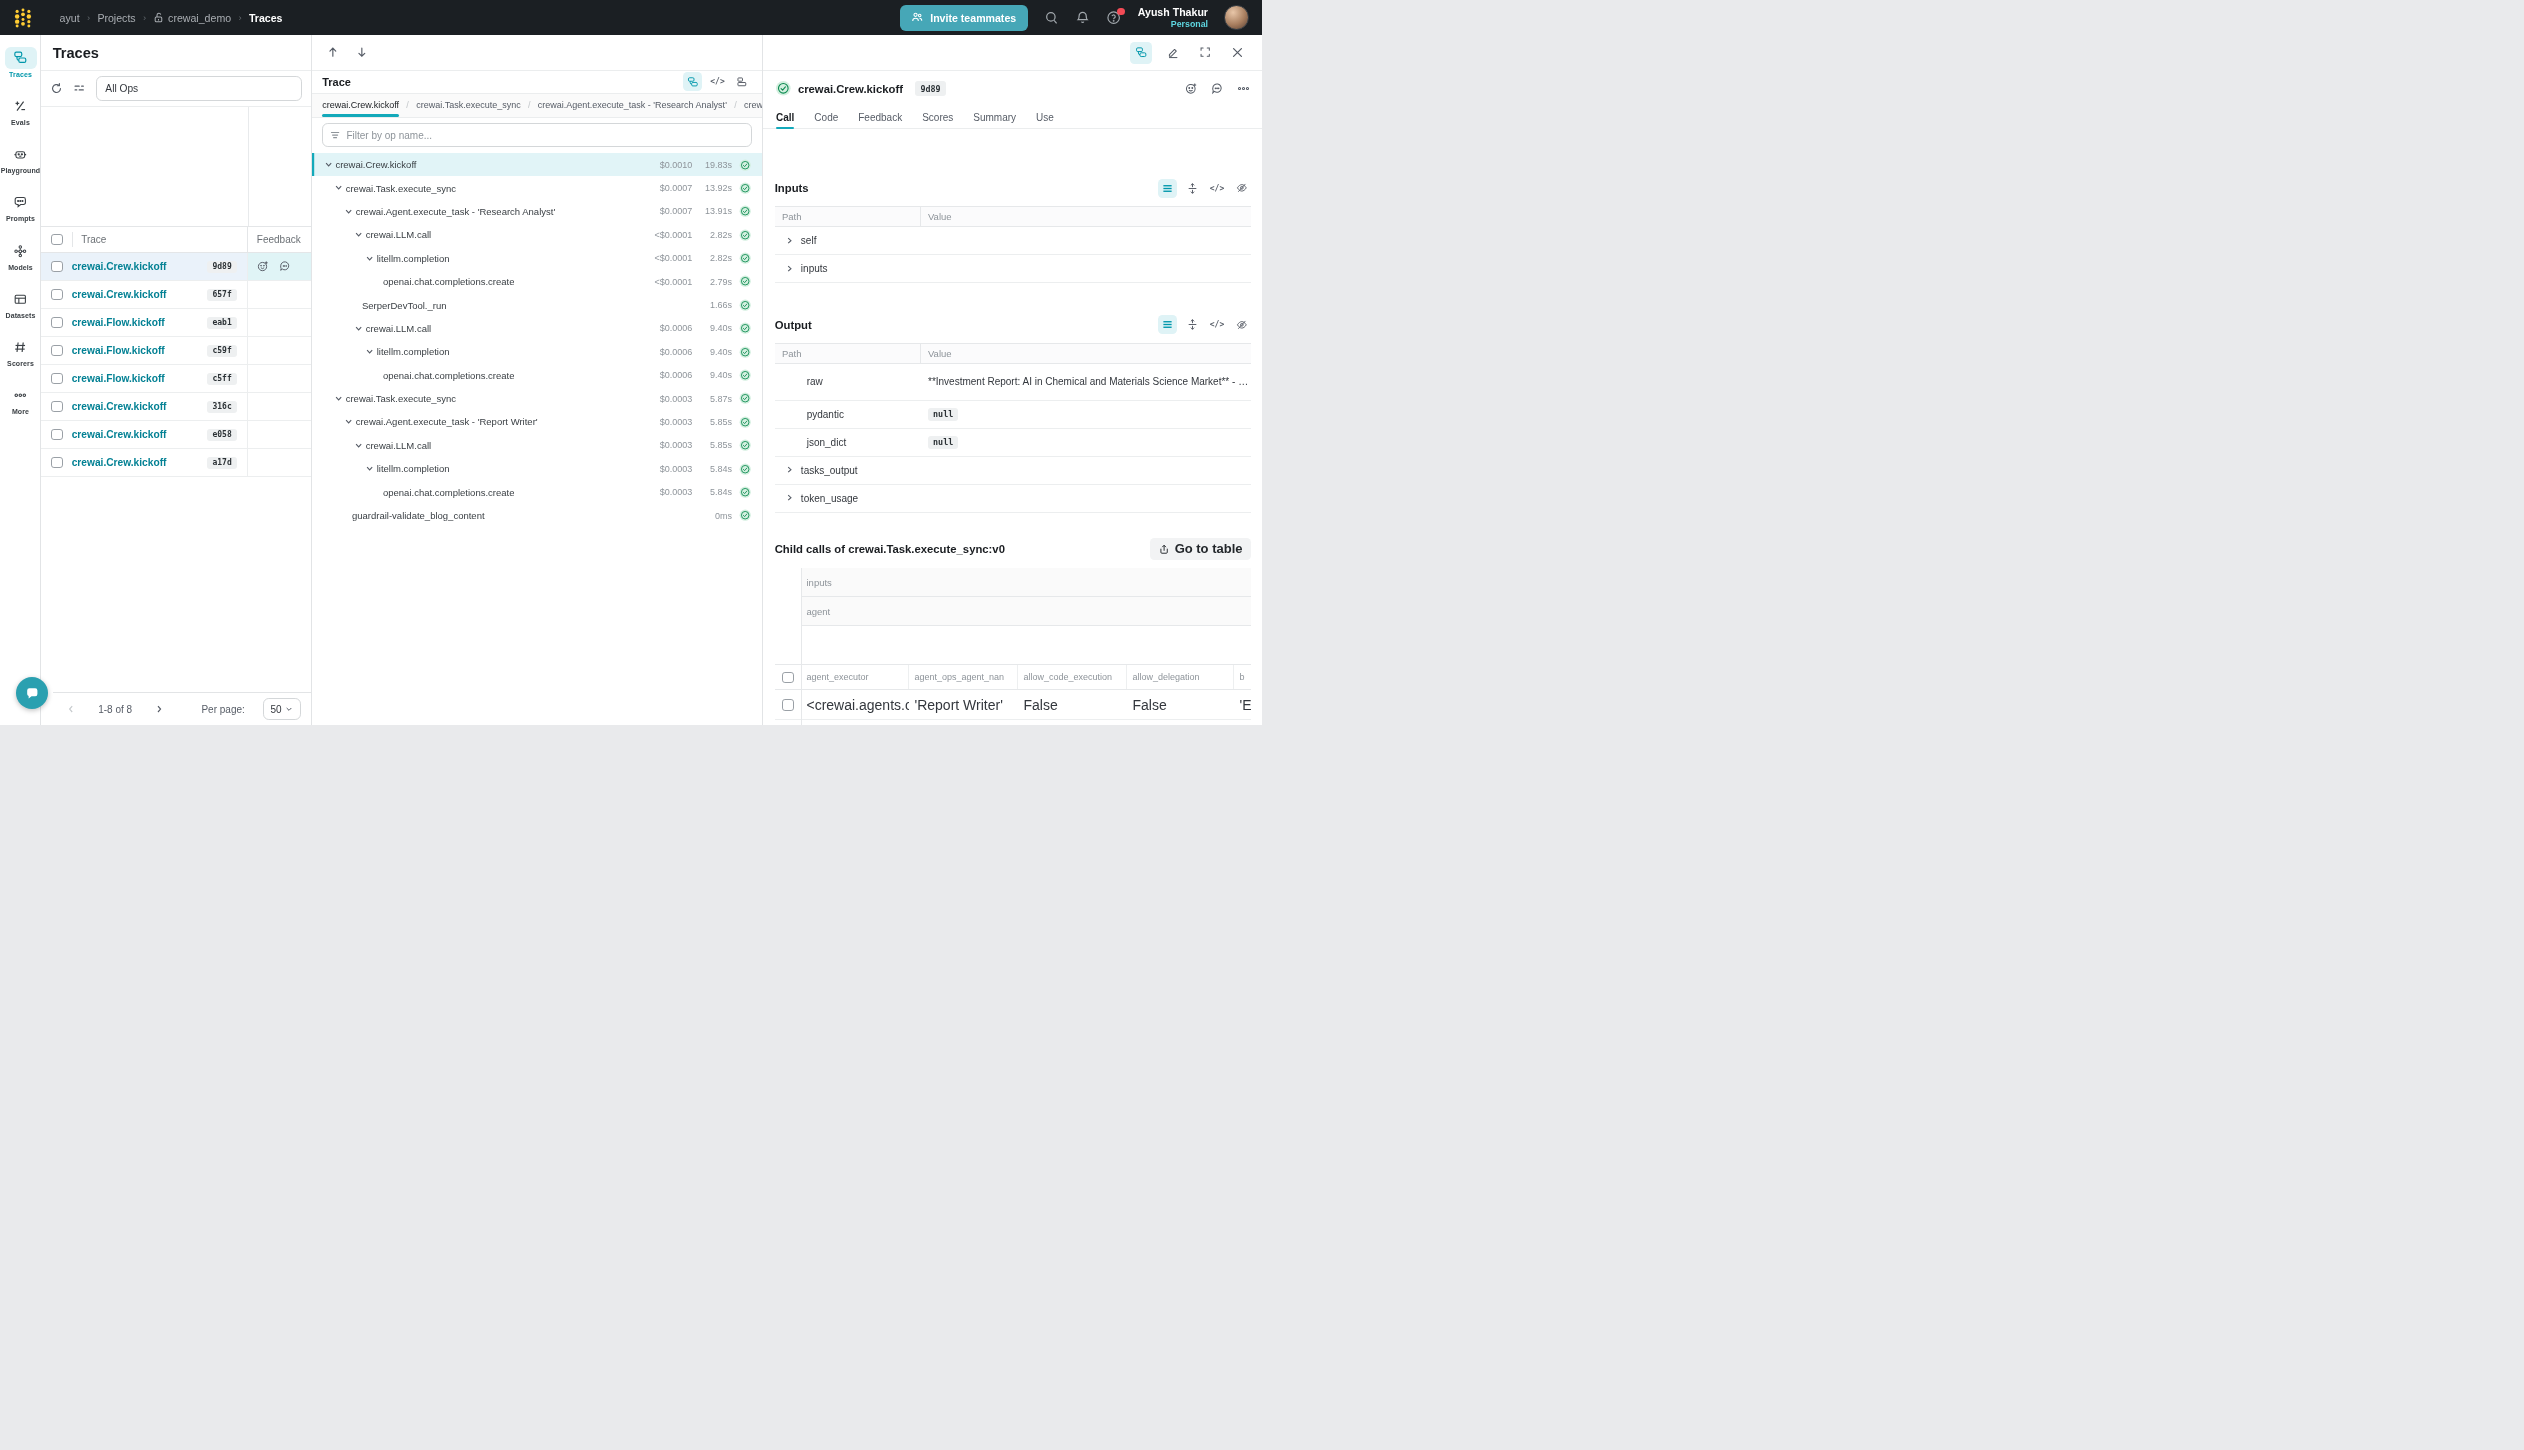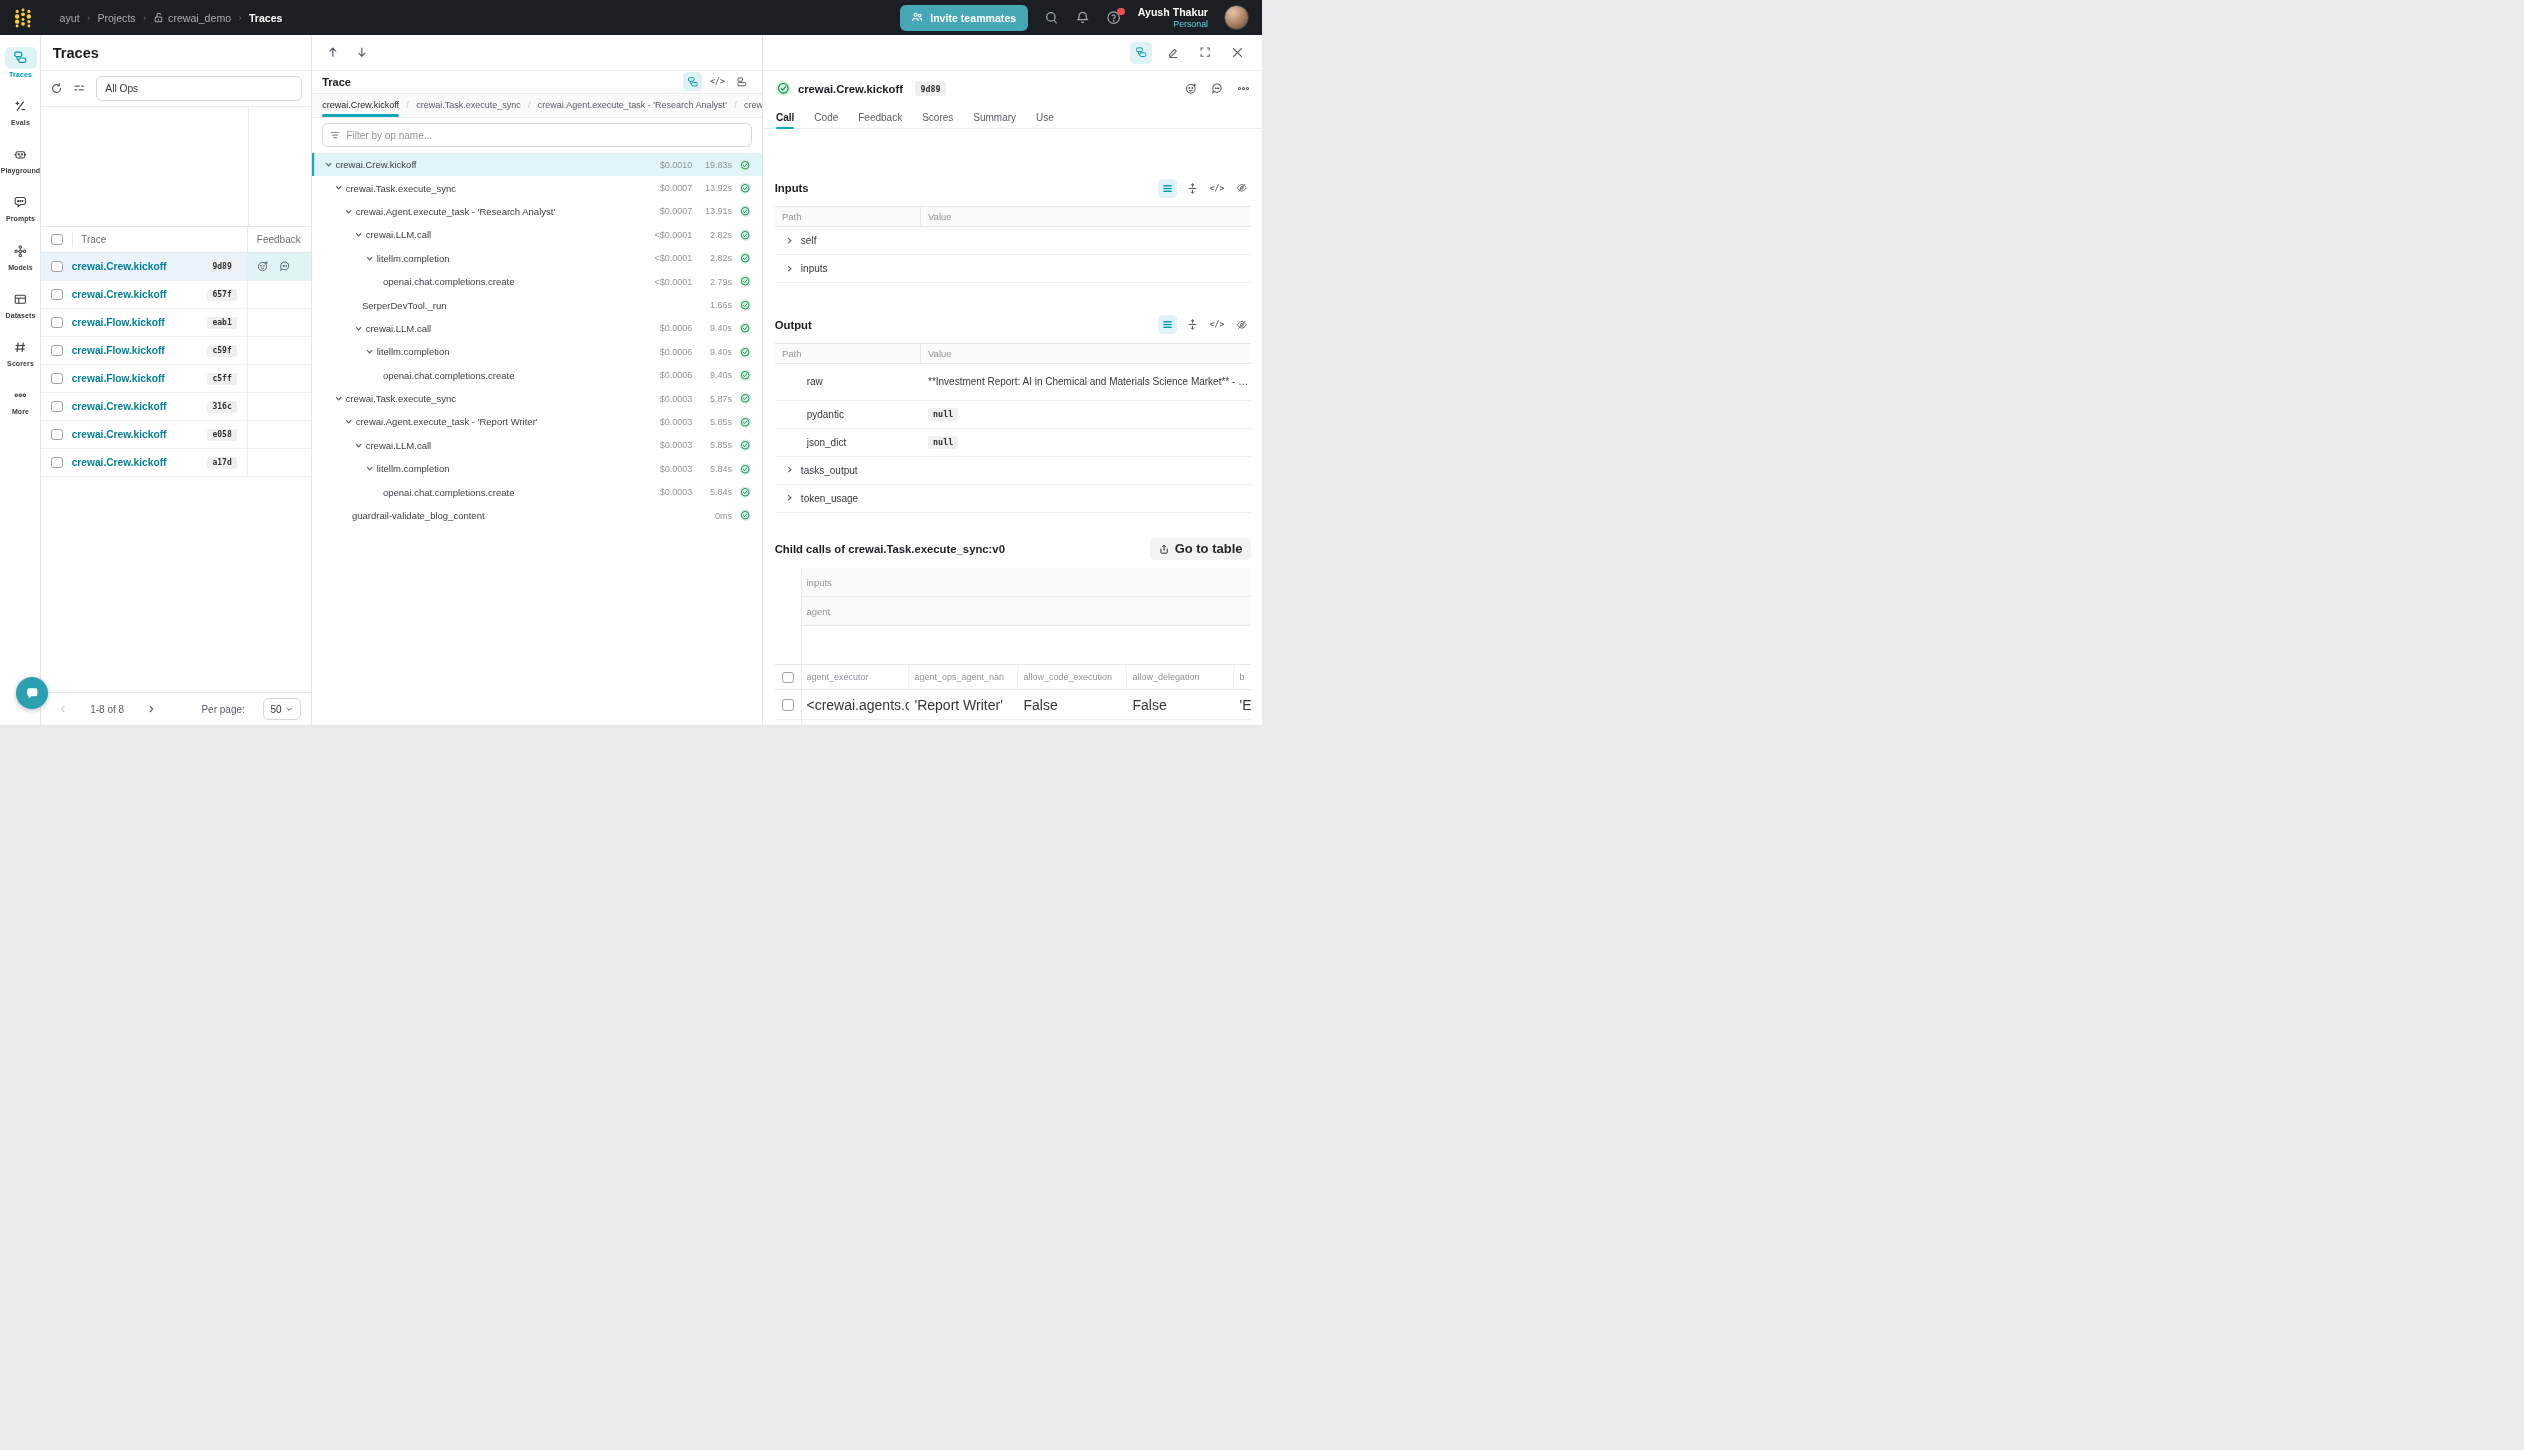--- a/index.html
+++ b/index.html
@@ -15,21 +15,21 @@
   .crumbs{display:flex;align-items:center;margin-left:23.4px;font-size:10.6px;color:#a9adb2;gap:7.3px;white-space:nowrap}
   .crumb-sep{color:#62686d;font-size:9.5px}
   .crumb-proj{display:flex;align-items:center;gap:3px}
   .crumb-last{color:#fff;font-weight:700}
   .tb-right{margin-left:auto;display:flex;align-items:center;gap:16px;padding-right:13px}
   .invite-btn{display:flex;align-items:center;gap:6.6px;height:26px;padding:0 11.7px;border-radius:5.8px;background:#46a7b7;color:#fff;font-size:10.6px;font-weight:700;cursor:pointer}
   .tb-icon{color:#a2a8ad;position:relative;cursor:pointer}
   .red-dot{position:absolute;top:-2.2px;right:-2.9px;width:7.3px;height:7.3px;border-radius:50%;background:#f34b56}
   .user-block{text-align:right;line-height:1.15}
   .user-name{color:#fff;font-size:10.6px;font-weight:700}
-  .user-scope{color:#5ed6e0;font-size:8.8px;font-weight:400}
+  .user-scope{color:#5ed6e0;font-size:8.8px;font-weight:700}
   .avatar{width:25px;height:25px;border-radius:50%;background:radial-gradient(circle at 35% 28%,#e8c6a8,#a87e5f 55%,#5d4436 95%);border:0.7px solid #3a4046}
 
   
   .rail{position:absolute;left:0;top:35px;bottom:0;width:41px;background:#fff;border-right:0.7px solid #e2e4e6;z-index:20}
   .sb-item{position:absolute;left:0;width:41px;height:41px;display:flex;flex-direction:column;align-items:center;cursor:pointer;color:#3b4045}
   .sb-ic{width:32px;height:22px;border-radius:5.8px;display:flex;align-items:center;justify-content:center}
   .sb-label{font-size:7px;font-weight:700;margin-top:2.2px;letter-spacing:0.1px}
   .sb-item.active{color:#0097ab}
   .sb-item.active .sb-ic{background:#dff3f6}
 
@@ -51,21 +51,21 @@
   .tt-head .tcell{border-right:0.7px solid #e4e6e8;height:100%}
   .fcell{flex:1;display:flex;align-items:center;padding-left:8.8px;gap:10.2px}
   .cbx{width:11.7px;height:11.7px;border:1.5px solid #9aa0a6;border-radius:2.9px;background:#fff;flex:none}
   .head-sep{width:0.7px;height:14.6px;background:#e4e6e8;margin:0 0 0 8.8px}
   .tt-head .tlabel{margin-left:8.8px}
   .trace-link{margin-left:8.8px;color:#038194;font-weight:700;font-size:10.2px;white-space:nowrap}
   .tid{margin-left:auto;margin-right:10.2px;background:#eef0f1;border-radius:2.9px;padding:1.5px 5.1px;font-size:8px;font-weight:700;color:#2b3135}
   .tt-row.sel .tcell{background:#eaf2fa}
   .tt-row.sel .fcell{background:#e0f4f6}
   .fb-ic{color:#565c66}
-  .lp-footer{position:absolute;left:4px;right:0;bottom:0;height:33px;border-top:0.7px solid #e2e4e6;display:flex;align-items:center;padding:0 10.2px;font-size:10px;color:#565c66}
+  .lp-footer{position:absolute;left:12px;right:0;bottom:0;height:33px;border-top:0.7px solid #e2e4e6;display:flex;align-items:center;padding:0 10.2px;font-size:10px;color:#565c66}
   .pg-chev{color:#c6cacd;margin:0 2.9px;cursor:pointer}
   .pg-chev.on{color:#565c66}
   .pg-range{margin:0 19px}
   .perpage{margin-left:auto;display:flex;align-items:center;gap:18px}
   .pp-select{width:38px;height:22px;border:0.7px solid #d4d7d9;border-radius:5.8px;display:flex;align-items:center;justify-content:space-between;padding:0 6.6px;cursor:pointer;color:#33373d}
 
   
   .mid-arrows{height:36px;display:flex;align-items:center;gap:17.5px;padding-left:14.6px;border-bottom:0.7px solid #ebedee}
   .mid-title{height:22.6px;display:flex;align-items:center;padding:0 10.2px;border-bottom:0.7px solid #ebedee}
   .mid-title .t{font-size:11px;font-weight:700;color:#1a1d21}

